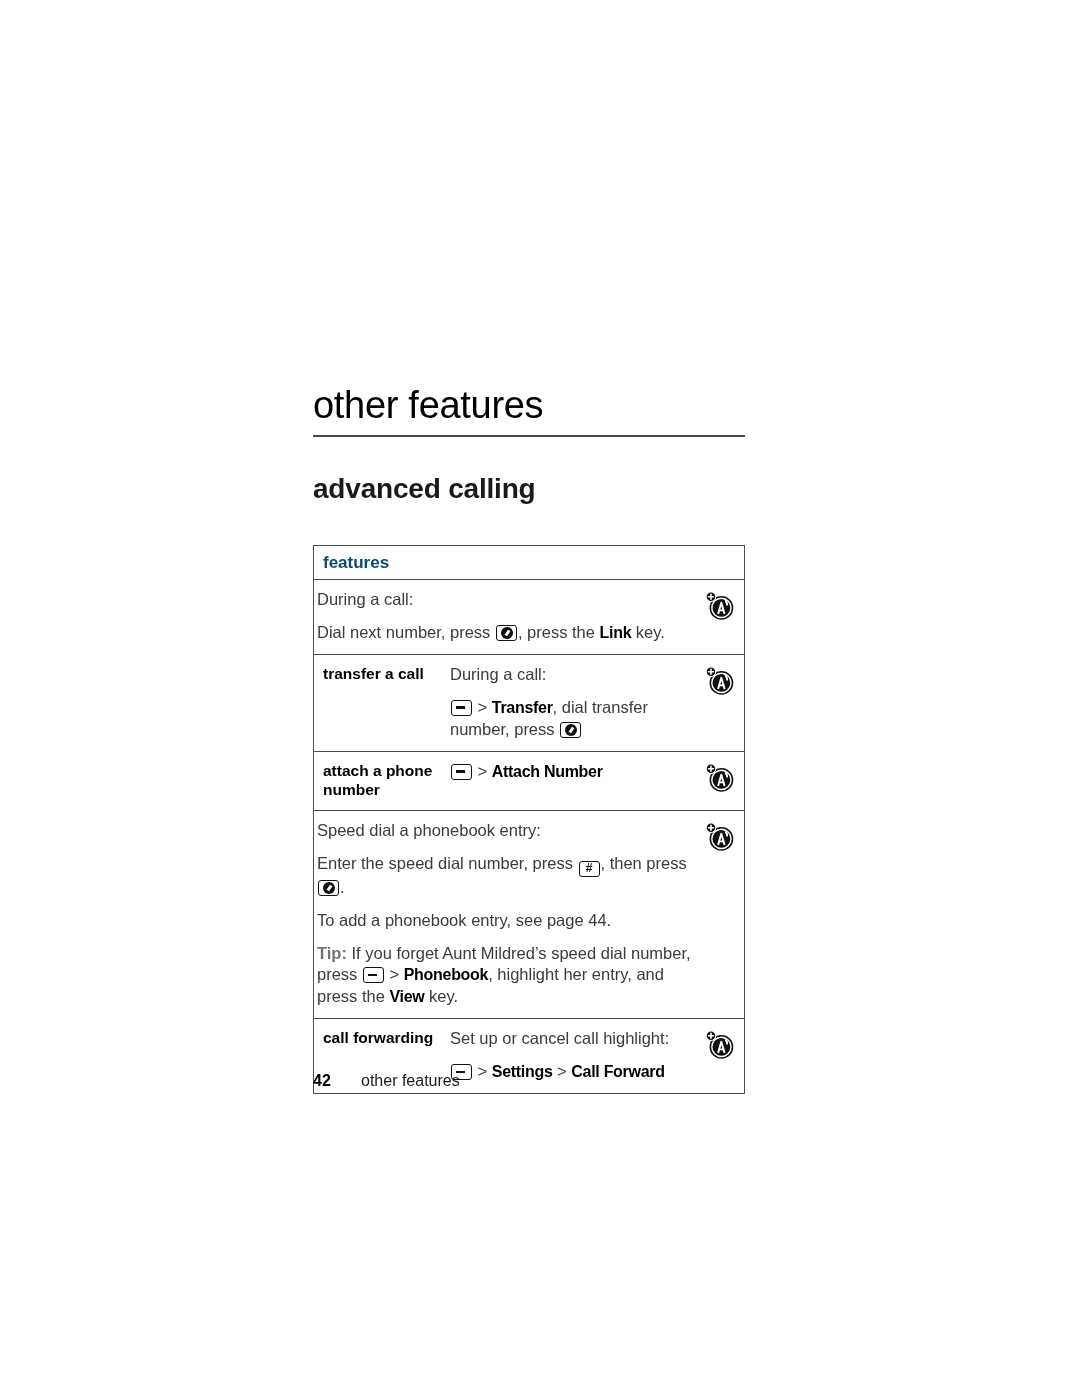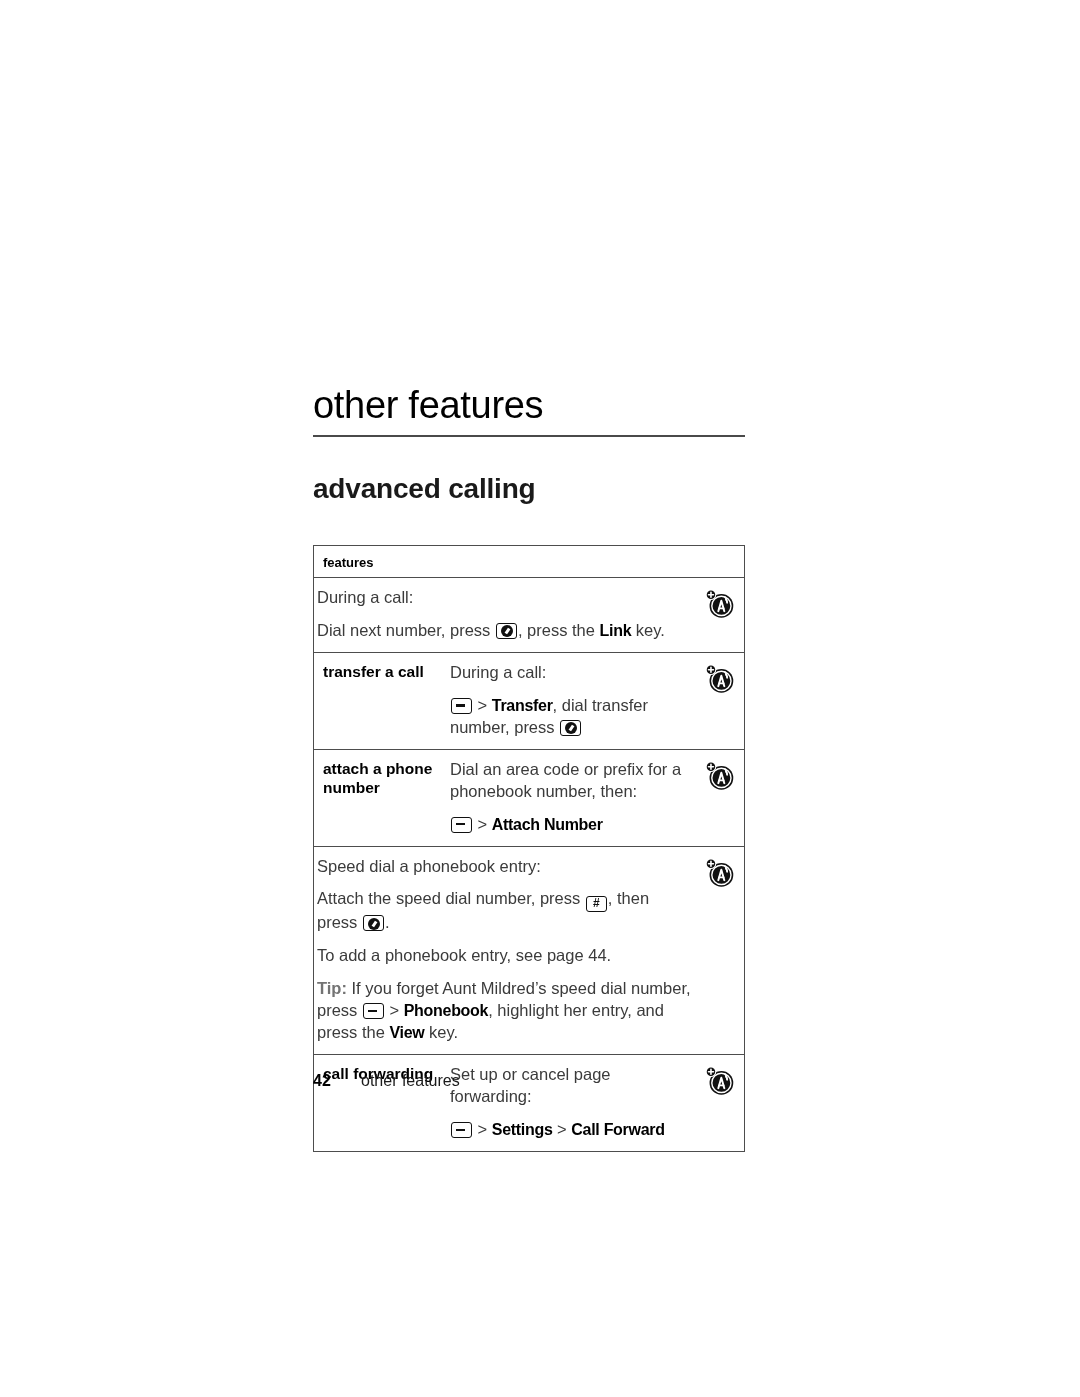--- a/index.html
+++ b/index.html
@@ -66,23 +66,23 @@
     display: flex;
     border-top: 1.6px solid #4d4d4d;
     box-sizing: border-box;
   }
   .trow.first { border-top: none; }
 
   .thead-row {
     padding: 7px 0 6px 9px;
   }
   .thead-label {
-    font-size: 13px;
-    font-weight: 700;
-    color: #000000;
+    font-size: 17px;
+    font-weight: 700;
+    color: #0c4a6e;
   }
 
   .cell-label {
     flex: 0 0 133px;
     padding: 9px 6px 10px 9px;
     box-sizing: border-box;
     font-size: 15.5px;
     font-weight: 700;
     color: #000000;
     line-height: 1.26;
@@ -235,58 +235,57 @@
               <path d="M23.1 12.4 a4.6 4.6 0 0 1 1.5 3.6" fill="none" stroke="#fff" stroke-width="1.7" stroke-linecap="round"></path>
               <path d="M22.2 9.6 a7.4 7.4 0 0 1 2.4 5.6" fill="none" stroke="#fff" stroke-width="1.7" stroke-linecap="round"></path>
               <circle cx="7.4" cy="7.2" r="5.6" fill="#fff"></circle>
               <circle cx="7.4" cy="7.2" r="4.5" fill="#111"></circle>
               <path d="M7.4 4.6 V9.8 M4.8 7.2 H10" stroke="#fff" stroke-width="1.7" stroke-linecap="round"></path>
             </svg></div>
         </div>
         <div class="trow">
           <div class="cell-label">attach a phone number</div>
           <div class="cell-body">
-            <div class="para"><span>Dial an area code or prefix for a phonebook number, then:</span></div>
             <div class="para"><span class="key menu"></span><span class="gt"> &gt; </span><span class="ui">Attach Number</span></div>
           </div>
           <div class="cell-icon"><svg viewBox="0 0 34 34" width="32" height="32" class="atower">
               <circle cx="18.5" cy="19" r="12.6" fill="#111"></circle>
               <circle cx="18.5" cy="19" r="10.2" fill="none" stroke="#fff" stroke-width="1.5"></circle>
               <path d="M15.2 24.6 L18.4 13.6 L21.6 24.6" fill="none" stroke="#fff" stroke-width="2.1" stroke-linecap="round" stroke-linejoin="round"></path>
               <path d="M16.1 21.6 H20.8" stroke="#fff" stroke-width="2" stroke-linecap="round"></path>
               <path d="M23.1 12.4 a4.6 4.6 0 0 1 1.5 3.6" fill="none" stroke="#fff" stroke-width="1.7" stroke-linecap="round"></path>
               <path d="M22.2 9.6 a7.4 7.4 0 0 1 2.4 5.6" fill="none" stroke="#fff" stroke-width="1.7" stroke-linecap="round"></path>
               <circle cx="7.4" cy="7.2" r="5.6" fill="#fff"></circle>
               <circle cx="7.4" cy="7.2" r="4.5" fill="#111"></circle>
               <path d="M7.4 4.6 V9.8 M4.8 7.2 H10" stroke="#fff" stroke-width="1.7" stroke-linecap="round"></path>
             </svg></div>
         </div>
         <div class="trow">
           <div class="cell-body">
             <div class="para"><span>Speed dial a phonebook entry:</span></div>
-            <div class="para"><span>Attach the speed dial number, press </span><span class="key hash">#</span><span>, then press </span><span class="key send"></span><span>.</span></div>
+            <div class="para"><span>Enter the speed dial number, press </span><span class="key hash">#</span><span>, then press </span><span class="key send"></span><span>.</span></div>
             <div class="para"><span>To add a phonebook entry, see page 44.</span></div>
             <div class="para"><span class="b">Tip:</span><span> If you forget Aunt Mildred’s speed dial number, press </span><span class="key menu"></span><span class="gt"> &gt; </span><span class="ui">Phonebook</span><span>, highlight her entry, and press the </span><span class="ui">View</span><span> key.</span></div>
           </div>
           <div class="cell-icon"><svg viewBox="0 0 34 34" width="32" height="32" class="atower">
               <circle cx="18.5" cy="19" r="12.6" fill="#111"></circle>
               <circle cx="18.5" cy="19" r="10.2" fill="none" stroke="#fff" stroke-width="1.5"></circle>
               <path d="M15.2 24.6 L18.4 13.6 L21.6 24.6" fill="none" stroke="#fff" stroke-width="2.1" stroke-linecap="round" stroke-linejoin="round"></path>
               <path d="M16.1 21.6 H20.8" stroke="#fff" stroke-width="2" stroke-linecap="round"></path>
               <path d="M23.1 12.4 a4.6 4.6 0 0 1 1.5 3.6" fill="none" stroke="#fff" stroke-width="1.7" stroke-linecap="round"></path>
               <path d="M22.2 9.6 a7.4 7.4 0 0 1 2.4 5.6" fill="none" stroke="#fff" stroke-width="1.7" stroke-linecap="round"></path>
               <circle cx="7.4" cy="7.2" r="5.6" fill="#fff"></circle>
               <circle cx="7.4" cy="7.2" r="4.5" fill="#111"></circle>
               <path d="M7.4 4.6 V9.8 M4.8 7.2 H10" stroke="#fff" stroke-width="1.7" stroke-linecap="round"></path>
             </svg></div>
         </div>
         <div class="trow">
           <div class="cell-label">call forwarding</div>
           <div class="cell-body">
-            <div class="para"><span>Set up or cancel page forwarding:</span></div>
+            <div class="para"><span>Set up or cancel call highlight:</span></div>
             <div class="para"><span class="key menu"></span><span class="gt"> &gt; </span><span class="ui">Settings</span><span class="gt"> &gt; </span><span class="ui">Call Forward</span></div>
           </div>
           <div class="cell-icon"><svg viewBox="0 0 34 34" width="32" height="32" class="atower">
               <circle cx="18.5" cy="19" r="12.6" fill="#111"></circle>
               <circle cx="18.5" cy="19" r="10.2" fill="none" stroke="#fff" stroke-width="1.5"></circle>
               <path d="M15.2 24.6 L18.4 13.6 L21.6 24.6" fill="none" stroke="#fff" stroke-width="2.1" stroke-linecap="round" stroke-linejoin="round"></path>
               <path d="M16.1 21.6 H20.8" stroke="#fff" stroke-width="2" stroke-linecap="round"></path>
               <path d="M23.1 12.4 a4.6 4.6 0 0 1 1.5 3.6" fill="none" stroke="#fff" stroke-width="1.7" stroke-linecap="round"></path>
               <path d="M22.2 9.6 a7.4 7.4 0 0 1 2.4 5.6" fill="none" stroke="#fff" stroke-width="1.7" stroke-linecap="round"></path>
               <circle cx="7.4" cy="7.2" r="5.6" fill="#fff"></circle>

